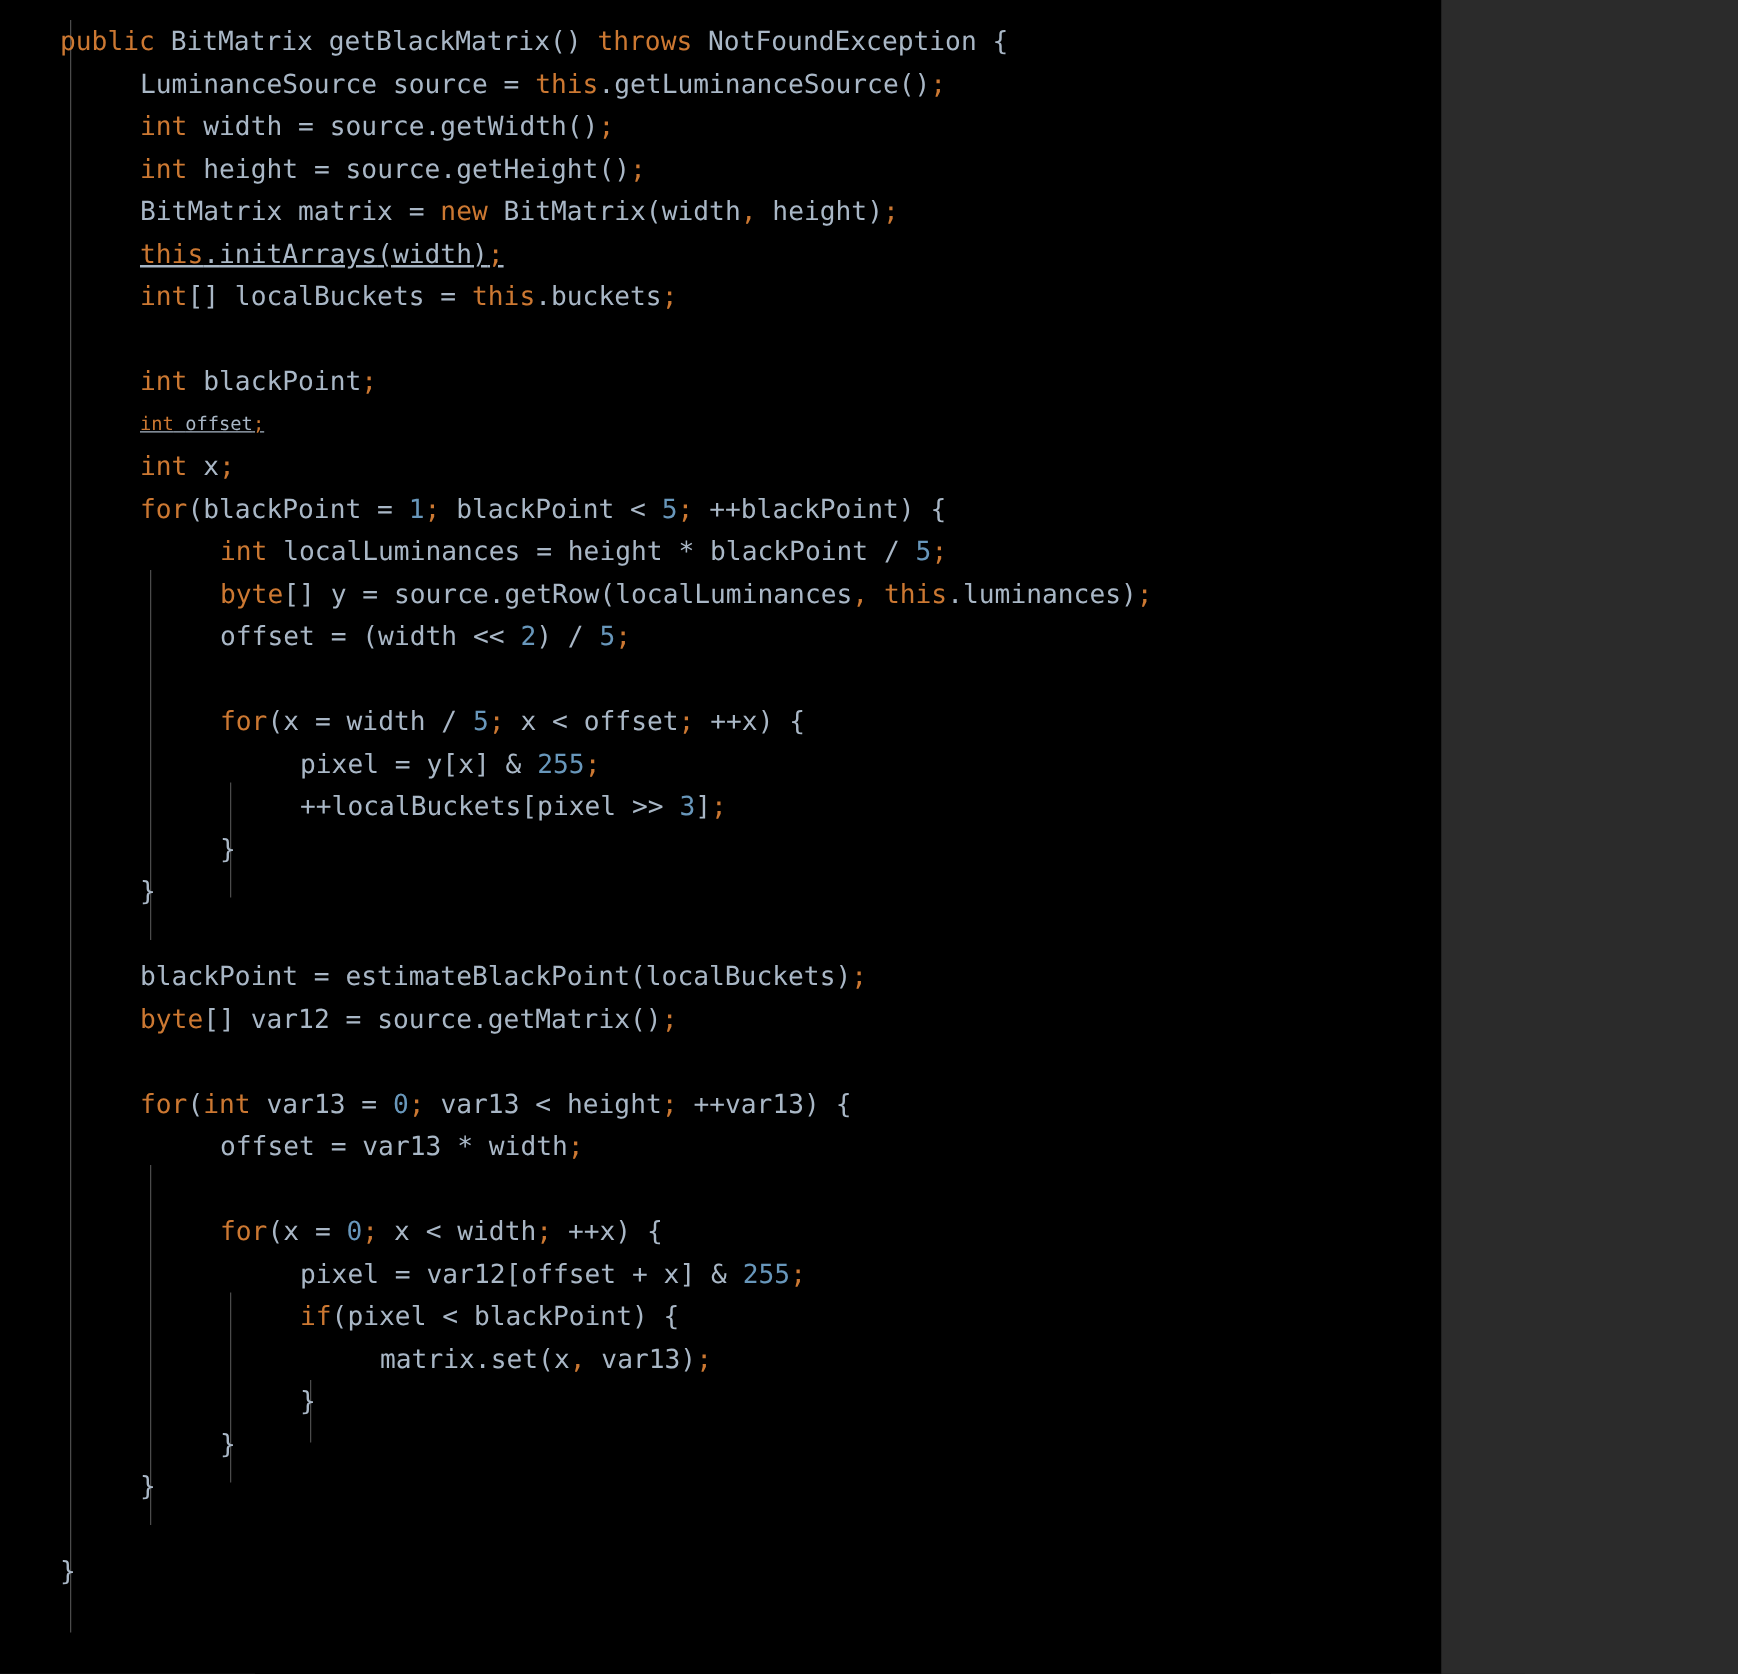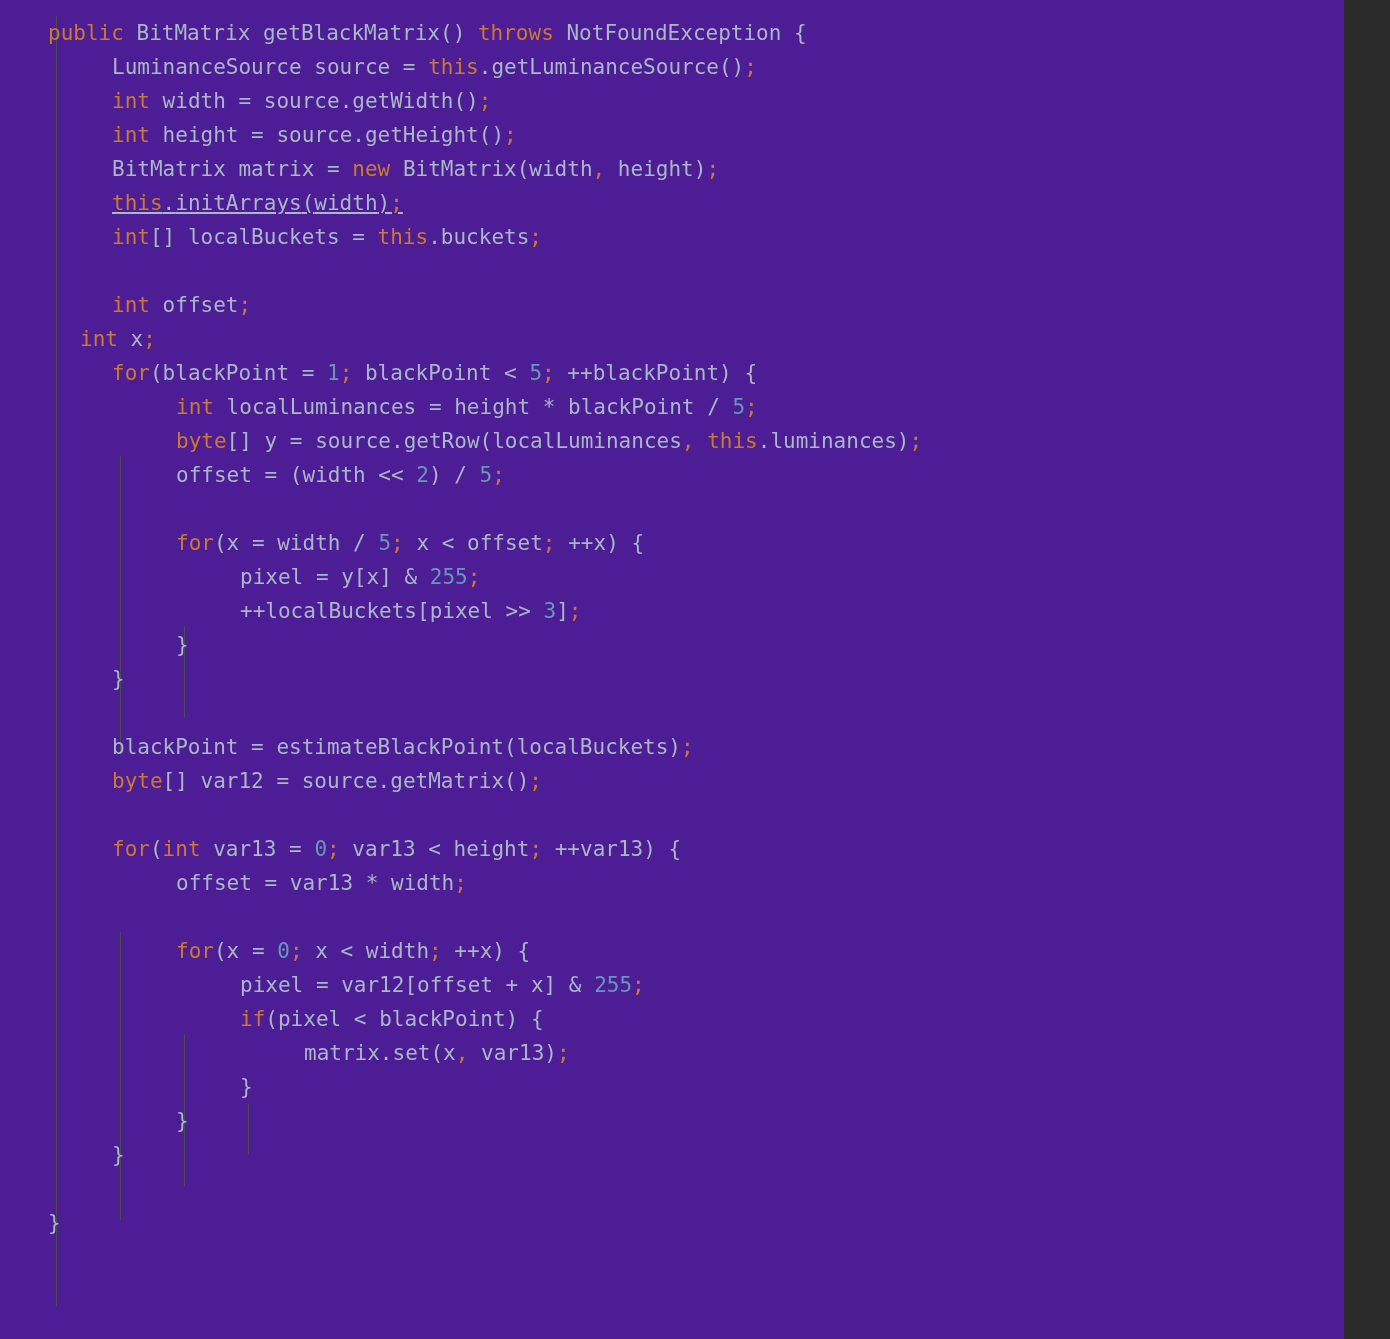--- a/index.html
+++ b/index.html
@@ -9,23 +9,23 @@
   }
   body {
     width: 1390px;
     height: 1339px;
     overflow: hidden;
     font-family: "DejaVu Sans Mono", "Liberation Mono", monospace;
   }
 
   #code-editor {
     position: relative;
-    width: 1344px;
+    width: 1153px;
     height: 1339px;
-    background: #4c1d95;
+    background: #000000;
     padding: 0;
     box-sizing: border-box;
   }
 
   #code-surface {
     position: relative;
     padding-top: 16px;
     padding-left: 0;
   }
 
@@ -72,22 +72,23 @@
       </div>
     <div id="code-lines">
         <div class="code-line" style="height: 34px; line-height: 34px; font-size: 21px; padding-left: 48px;"><span class="tok-kw">public</span><span class="tok-plain"> </span><span class="tok-id">BitMatrix</span><span class="tok-plain"> </span><span class="tok-id">getBlackMatrix</span><span class="tok-op">()</span><span class="tok-plain"> </span><span class="tok-kw">throws</span><span class="tok-plain"> </span><span class="tok-id">NotFoundException</span><span class="tok-plain"> </span><span class="tok-op">{</span></div>
         <div class="code-line" style="height: 34px; line-height: 34px; font-size: 21px; padding-left: 112px;"><span class="tok-id">LuminanceSource</span><span class="tok-plain"> </span><span class="tok-id">source</span><span class="tok-plain"> </span><span class="tok-op">=</span><span class="tok-plain"> </span><span class="tok-kw">this</span><span class="tok-op">.</span><span class="tok-id">getLuminanceSource</span><span class="tok-op">()</span><span class="tok-punc">;</span></div>
         <div class="code-line" style="height: 34px; line-height: 34px; font-size: 21px; padding-left: 112px;"><span class="tok-kw">int</span><span class="tok-plain"> </span><span class="tok-id">width</span><span class="tok-plain"> </span><span class="tok-op">=</span><span class="tok-plain"> </span><span class="tok-id">source</span><span class="tok-op">.</span><span class="tok-id">getWidth</span><span class="tok-op">()</span><span class="tok-punc">;</span></div>
         <div class="code-line" style="height: 34px; line-height: 34px; font-size: 21px; padding-left: 112px;"><span class="tok-kw">int</span><span class="tok-plain"> </span><span class="tok-id">height</span><span class="tok-plain"> </span><span class="tok-op">=</span><span class="tok-plain"> </span><span class="tok-id">source</span><span class="tok-op">.</span><span class="tok-id">getHeight</span><span class="tok-op">()</span><span class="tok-punc">;</span></div>
         <div class="code-line" style="height: 34px; line-height: 34px; font-size: 21px; padding-left: 112px;"><span class="tok-id">BitMatrix</span><span class="tok-plain"> </span><span class="tok-id">matrix</span><span class="tok-plain"> </span><span class="tok-op">=</span><span class="tok-plain"> </span><span class="tok-kw">new</span><span class="tok-plain"> </span><span class="tok-id">BitMatrix</span><span class="tok-op">(</span><span class="tok-id">width</span><span class="tok-punc">,</span><span class="tok-plain"> </span><span class="tok-id">height</span><span class="tok-op">)</span><span class="tok-punc">;</span></div>
         <div class="code-line" style="height: 34px; line-height: 34px; font-size: 21px; padding-left: 112px; text-decoration: underline;"><span class="tok-kw">this</span><span class="tok-op">.</span><span class="tok-id">initArrays</span><span class="tok-op">(</span><span class="tok-id">width</span><span class="tok-op">)</span><span class="tok-punc">;</span></div>
         <div class="code-line" style="height: 34px; line-height: 34px; font-size: 21px; padding-left: 112px;"><span class="tok-kw">int</span><span class="tok-op">[]</span><span class="tok-plain"> </span><span class="tok-id">localBuckets</span><span class="tok-plain"> </span><span class="tok-op">=</span><span class="tok-plain"> </span><span class="tok-kw">this</span><span class="tok-op">.</span><span class="tok-id">buckets</span><span class="tok-punc">;</span></div>
         <div class="code-line" style="height: 34px; line-height: 34px; font-size: 21px; padding-left: 48px;">&nbsp;</div>
-        <div class="code-line" style="height: 34px; line-height: 34px; font-size: 21px; padding-left: 112px;"><span class="tok-kw">int</span><span class="tok-plain"> </span><span class="tok-id">offset</span><span class="tok-punc">;</span></div>
-        <div class="code-line" style="height: 34px; line-height: 34px; font-size: 21px; padding-left: 80px;"><span class="tok-kw">int</span><span class="tok-plain"> </span><span class="tok-id">x</span><span class="tok-punc">;</span></div>
+        <div class="code-line" style="height: 34px; line-height: 34px; font-size: 21px; padding-left: 112px;"><span class="tok-kw">int</span><span class="tok-plain"> </span><span class="tok-id">blackPoint</span><span class="tok-punc">;</span></div>
+        <div class="code-line" style="height: 34px; line-height: 34px; font-size: 15px; padding-left: 112px; text-decoration: underline;"><span class="tok-kw">int</span><span class="tok-plain"> </span><span class="tok-id">offset</span><span class="tok-punc">;</span></div>
+        <div class="code-line" style="height: 34px; line-height: 34px; font-size: 21px; padding-left: 112px;"><span class="tok-kw">int</span><span class="tok-plain"> </span><span class="tok-id">x</span><span class="tok-punc">;</span></div>
         <div class="code-line" style="height: 34px; line-height: 34px; font-size: 21px; padding-left: 112px;"><span class="tok-kw">for</span><span class="tok-op">(</span><span class="tok-id">blackPoint</span><span class="tok-plain"> </span><span class="tok-op">=</span><span class="tok-plain"> </span><span class="tok-num">1</span><span class="tok-punc">;</span><span class="tok-plain"> </span><span class="tok-id">blackPoint</span><span class="tok-plain"> </span><span class="tok-op">&lt;</span><span class="tok-plain"> </span><span class="tok-num">5</span><span class="tok-punc">;</span><span class="tok-plain"> </span><span class="tok-op">++</span><span class="tok-id">blackPoint</span><span class="tok-op">)</span><span class="tok-plain"> </span><span class="tok-op">{</span></div>
         <div class="code-line" style="height: 34px; line-height: 34px; font-size: 21px; padding-left: 176px;"><span class="tok-kw">int</span><span class="tok-plain"> </span><span class="tok-id">localLuminances</span><span class="tok-plain"> </span><span class="tok-op">=</span><span class="tok-plain"> </span><span class="tok-id">height</span><span class="tok-plain"> </span><span class="tok-op">*</span><span class="tok-plain"> </span><span class="tok-id">blackPoint</span><span class="tok-plain"> </span><span class="tok-op">/</span><span class="tok-plain"> </span><span class="tok-num">5</span><span class="tok-punc">;</span></div>
         <div class="code-line" style="height: 34px; line-height: 34px; font-size: 21px; padding-left: 176px;"><span class="tok-kw">byte</span><span class="tok-op">[]</span><span class="tok-plain"> </span><span class="tok-id">y</span><span class="tok-plain"> </span><span class="tok-op">=</span><span class="tok-plain"> </span><span class="tok-id">source</span><span class="tok-op">.</span><span class="tok-id">getRow</span><span class="tok-op">(</span><span class="tok-id">localLuminances</span><span class="tok-punc">,</span><span class="tok-plain"> </span><span class="tok-kw">this</span><span class="tok-op">.</span><span class="tok-id">luminances</span><span class="tok-op">)</span><span class="tok-punc">;</span></div>
         <div class="code-line" style="height: 34px; line-height: 34px; font-size: 21px; padding-left: 176px;"><span class="tok-id">offset</span><span class="tok-plain"> </span><span class="tok-op">=</span><span class="tok-plain"> </span><span class="tok-op">(</span><span class="tok-id">width</span><span class="tok-plain"> </span><span class="tok-op">&lt;&lt;</span><span class="tok-plain"> </span><span class="tok-num">2</span><span class="tok-op">)</span><span class="tok-plain"> </span><span class="tok-op">/</span><span class="tok-plain"> </span><span class="tok-num">5</span><span class="tok-punc">;</span></div>
         <div class="code-line" style="height: 34px; line-height: 34px; font-size: 21px; padding-left: 48px;">&nbsp;</div>
         <div class="code-line" style="height: 34px; line-height: 34px; font-size: 21px; padding-left: 176px;"><span class="tok-kw">for</span><span class="tok-op">(</span><span class="tok-id">x</span><span class="tok-plain"> </span><span class="tok-op">=</span><span class="tok-plain"> </span><span class="tok-id">width</span><span class="tok-plain"> </span><span class="tok-op">/</span><span class="tok-plain"> </span><span class="tok-num">5</span><span class="tok-punc">;</span><span class="tok-plain"> </span><span class="tok-id">x</span><span class="tok-plain"> </span><span class="tok-op">&lt;</span><span class="tok-plain"> </span><span class="tok-id">offset</span><span class="tok-punc">;</span><span class="tok-plain"> </span><span class="tok-op">++</span><span class="tok-id">x</span><span class="tok-op">)</span><span class="tok-plain"> </span><span class="tok-op">{</span></div>
         <div class="code-line" style="height: 34px; line-height: 34px; font-size: 21px; padding-left: 240px;"><span class="tok-id">pixel</span><span class="tok-plain"> </span><span class="tok-op">=</span><span class="tok-plain"> </span><span class="tok-id">y</span><span class="tok-op">[</span><span class="tok-id">x</span><span class="tok-op">]</span><span class="tok-plain"> </span><span class="tok-op">&amp;</span><span class="tok-plain"> </span><span class="tok-num">255</span><span class="tok-punc">;</span></div>
         <div class="code-line" style="height: 34px; line-height: 34px; font-size: 21px; padding-left: 240px;"><span class="tok-op">++</span><span class="tok-id">localBuckets</span><span class="tok-op">[</span><span class="tok-id">pixel</span><span class="tok-plain"> </span><span class="tok-op">&gt;&gt;</span><span class="tok-plain"> </span><span class="tok-num">3</span><span class="tok-op">]</span><span class="tok-punc">;</span></div>
         <div class="code-line" style="height: 34px; line-height: 34px; font-size: 21px; padding-left: 176px;"><span class="tok-op">}</span></div>
         <div class="code-line" style="height: 34px; line-height: 34px; font-size: 21px; padding-left: 112px;"><span class="tok-op">}</span></div>

